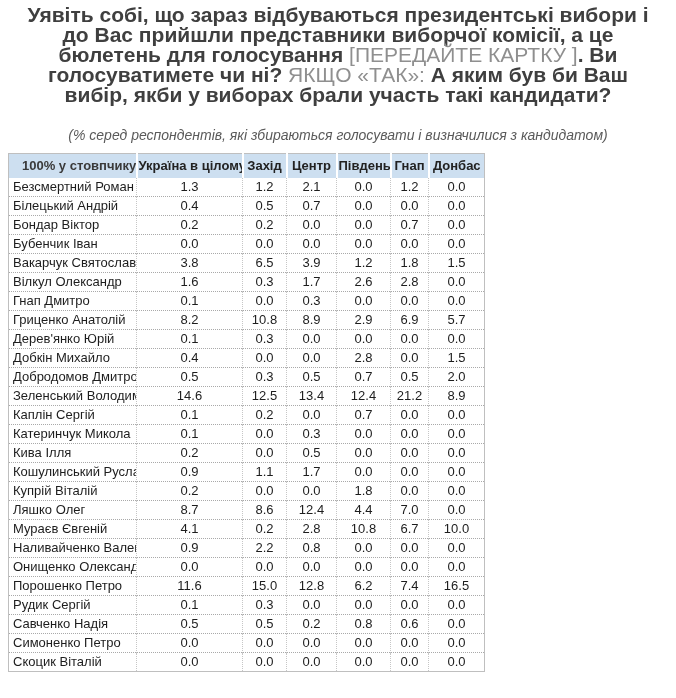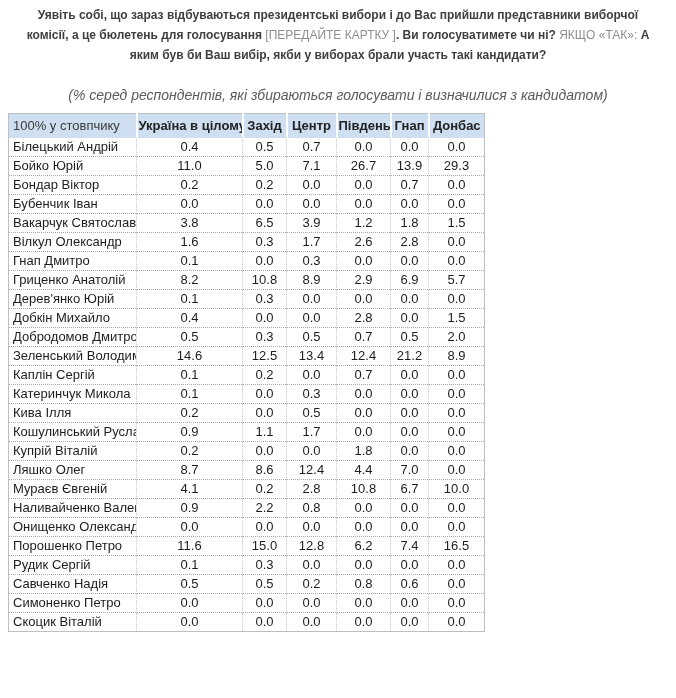--- a/index.html
+++ b/index.html
@@ -12,21 +12,21 @@
   }
   *{box-sizing:border-box;margin:0;padding:0;}
   html,body{background:#fff;}
   body{
     width:676px;height:698px;overflow:hidden;
     font-family:"Liberation Sans","DejaVu Sans",sans-serif;
   }
   .question{
     margin:5px 20px 0;
     text-align:center;
-    font-size:12px;font-weight:bold;line-height:20px;
+    font-size:21px;font-weight:bold;line-height:20px;
     color:var(--title-color);
   }
   .question .muted{color:var(--muted-color);font-weight:normal;}
   .subtitle{
     margin-top:22px;text-align:center;
     font-size:14px;font-style:italic;color:#5a5a5a;line-height:17px;
   }
   table.results{
     margin:9px 0 0 8px;
     border-collapse:collapse;table-layout:fixed;
@@ -37,22 +37,22 @@
   }
   thead th{
     background:var(--header-bg);
     font-weight:bold;text-align:center;
     padding:4px 1px;line-height:16px;
     border-left:2px solid #fff;
     white-space:nowrap;overflow:hidden;
     color:#222;
   }
   thead th.corner{
-    text-align:left;font-weight:normal;
-    padding-left:4px;border-left:none;color:#3a3a3a;
+    text-align:left;font-weight:bold;
+    padding-left:13px;border-left:none;color:#3a3a3a;
   }
   tbody td{
     padding:1px 1px;line-height:16px;
     text-align:center;white-space:nowrap;overflow:hidden;
     border-top:1px dotted var(--dot-color);
     border-left:1px dotted var(--dot-v-color);
   }
   tbody td.name{
     text-align:left;padding-left:4px;border-left:none;
   }
@@ -83,36 +83,36 @@
     <th>Україна в цілому</th>
         <th>Захід</th>
         <th>Центр</th>
         <th>Південь</th>
         <th>Гнап</th>
         <th>Донбас</th>
       </tr>
   </thead>
   <tbody id="table-body">
       <tr>
+        <td class="name">Безсмертний Роман</td>
+        <td>1.3</td>
+        <td>1.2</td>
+        <td>2.1</td>
+        <td>0.0</td>
+        <td>1.2</td>
+        <td>0.0</td>
+      </tr>
+      <tr>
         <td class="name">Білецький Андрій</td>
         <td>0.4</td>
         <td>0.5</td>
         <td>0.7</td>
         <td>0.0</td>
         <td>0.0</td>
         <td>0.0</td>
-      </tr>
-      <tr>
-        <td class="name">Бойко Юрій</td>
-        <td>11.0</td>
-        <td>5.0</td>
-        <td>7.1</td>
-        <td>26.7</td>
-        <td>13.9</td>
-        <td>29.3</td>
       </tr>
       <tr>
         <td class="name">Бондар Віктор</td>
         <td>0.2</td>
         <td>0.2</td>
         <td>0.0</td>
         <td>0.0</td>
         <td>0.7</td>
         <td>0.0</td>
       </tr>

